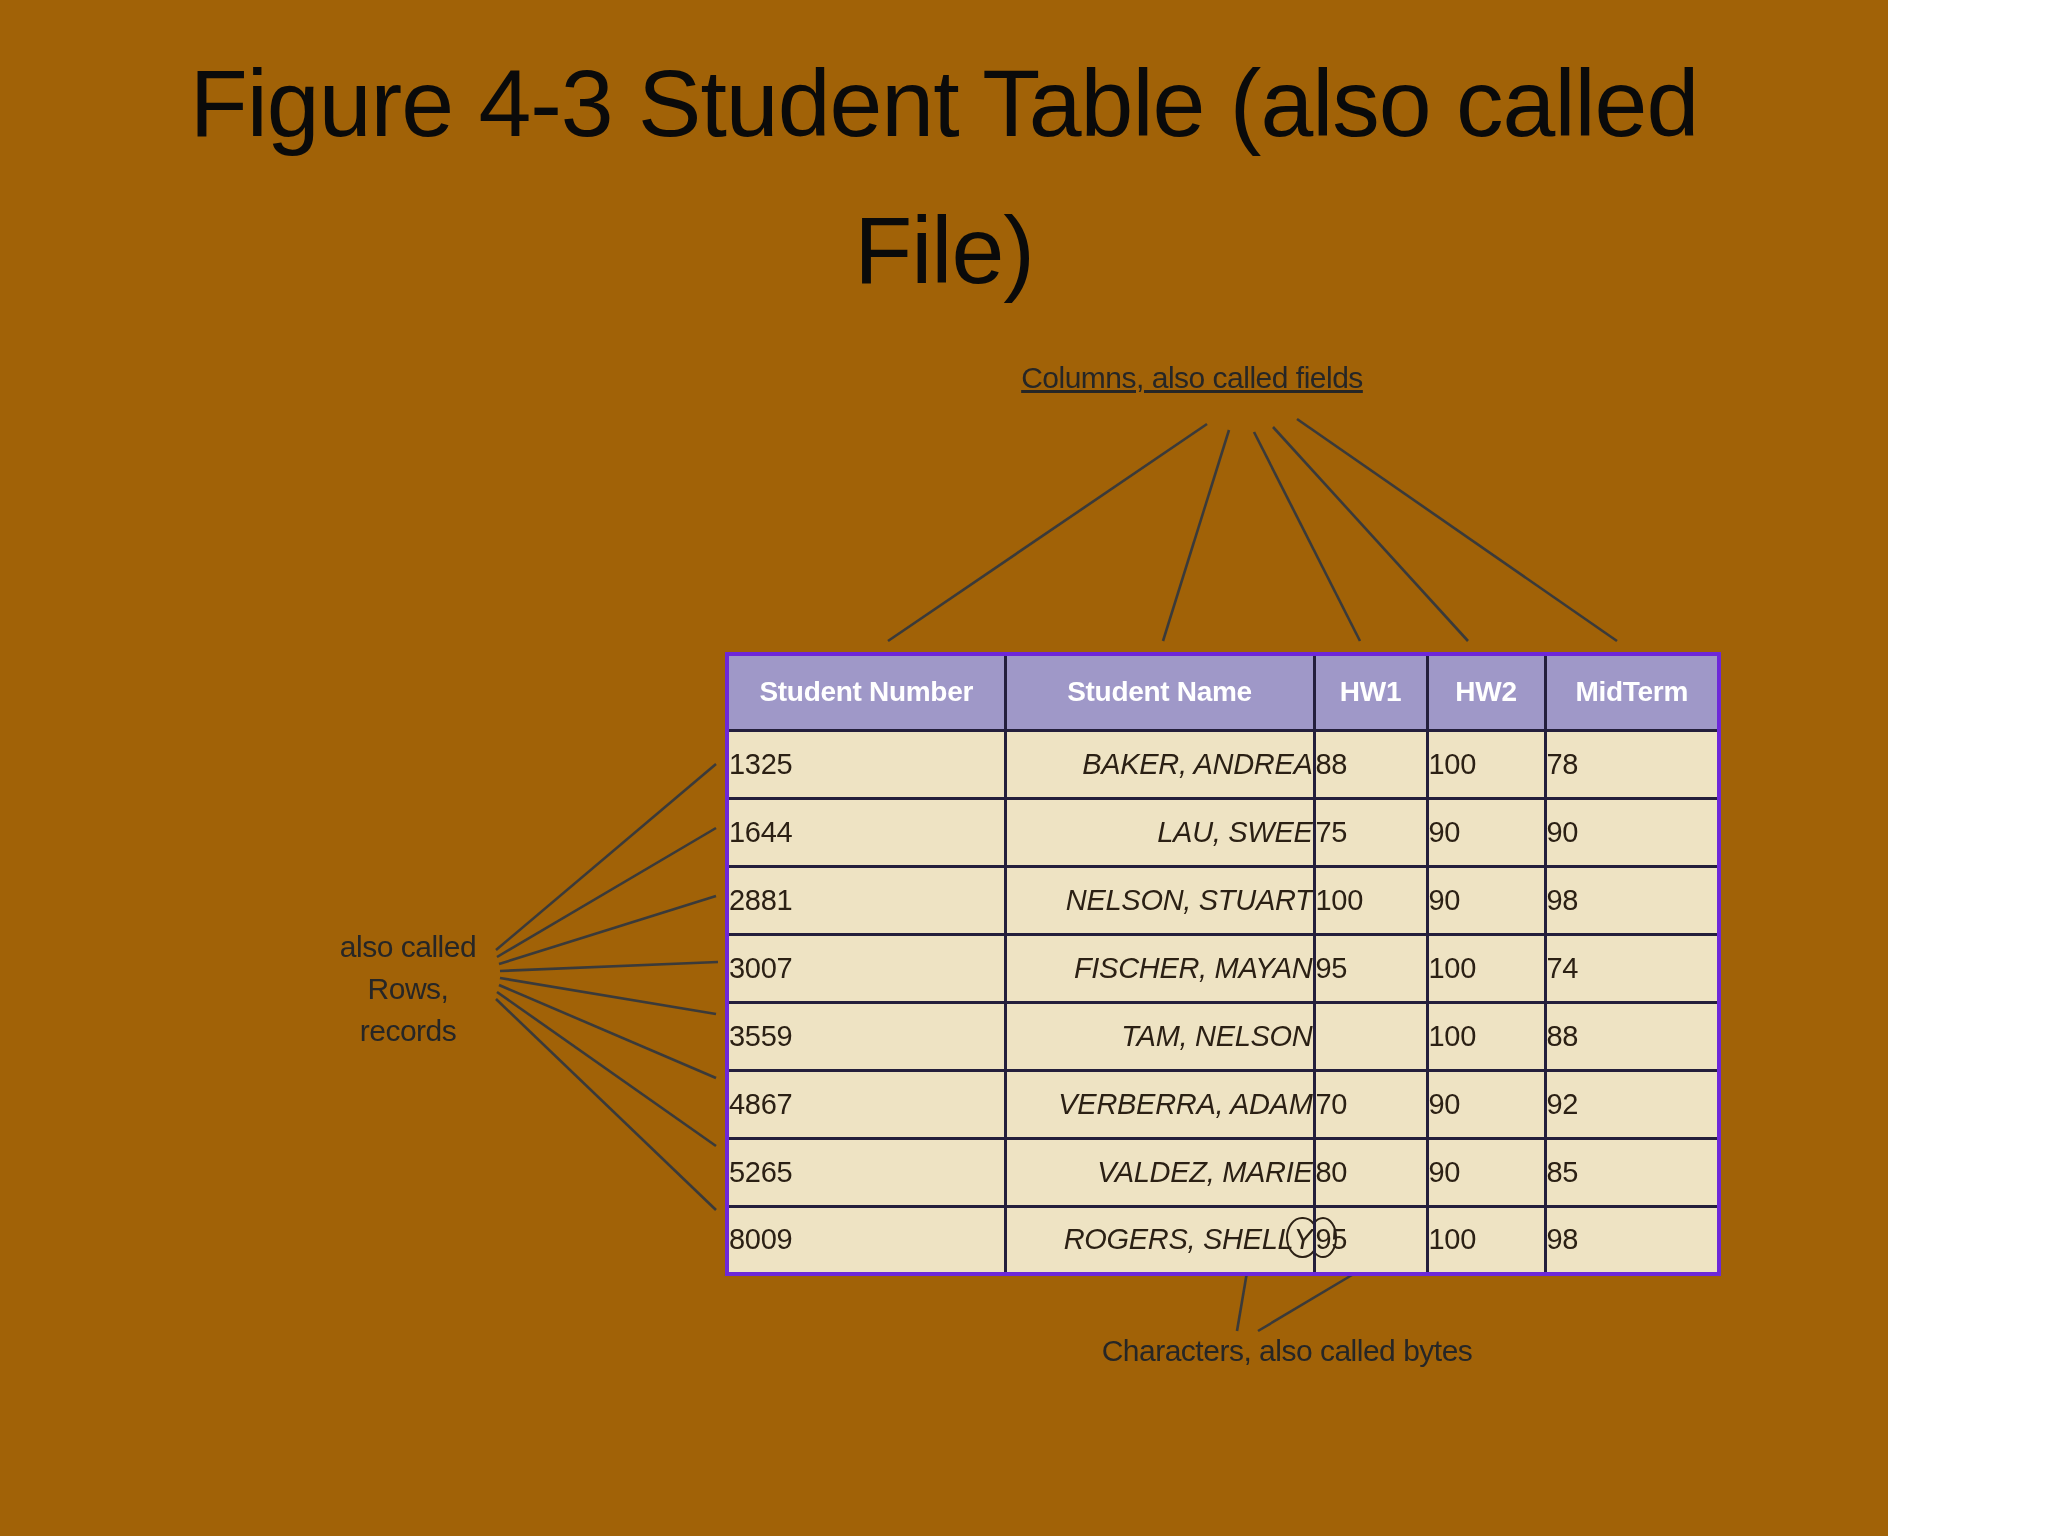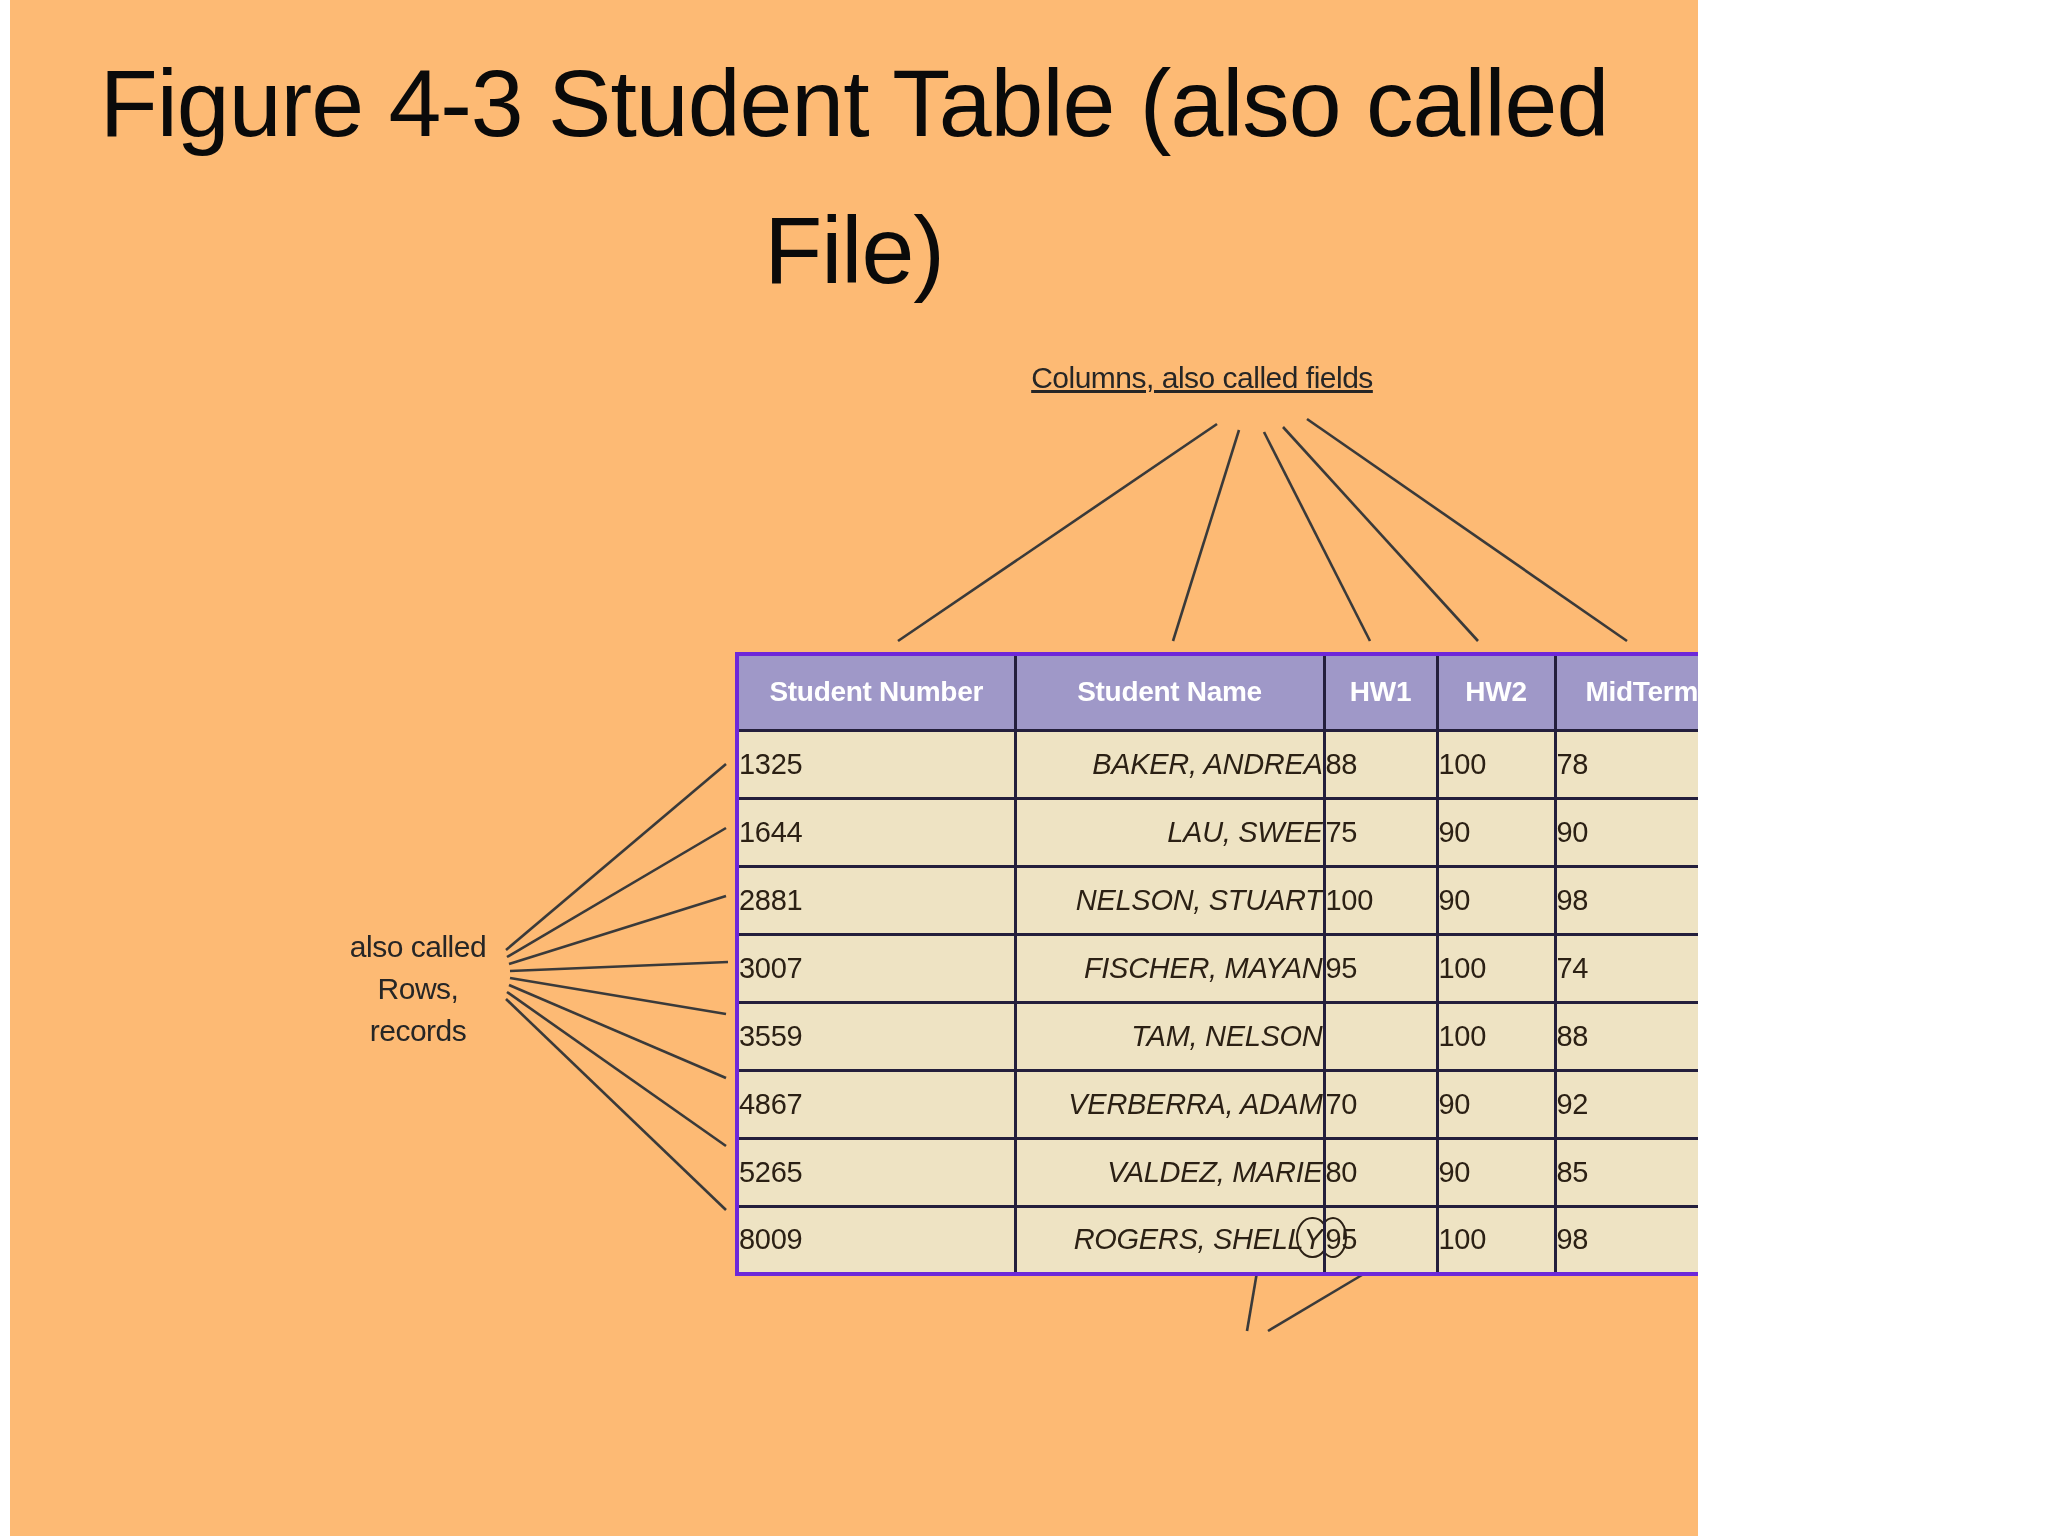--- a/index.html
+++ b/index.html
@@ -1,24 +1,23 @@
 <!DOCTYPE html>
 <html><head>
 <meta charset="utf-8">
 <style>
   * { margin: 0; padding: 0; box-sizing: border-box; }
   html, body { background: #ffffff; }
   .canvas {
     position: relative;
-    width: 1688px;
+    width: 1888px;
     height: 1536px;
-    background: #fdba74;
+    background: #a16207;
     font-family: "Liberation Sans", sans-serif;
     overflow: hidden;
-    margin-left: 10px;
   }
   .slide-title {
     position: absolute;
     top: 30px;
     left: 0;
     width: 100%;
     text-align: center;
     font-size: 95px;
     font-weight: 400;
     color: #0a0a0a;
@@ -133,20 +132,21 @@
   </svg>
 
   <div class="ann-label columns-label">Columns, also called fields</div>
 
   <div class="ann-label rows-label">
     <div>also called</div>
     <div>Rows,</div>
     <div>records</div>
   </div>
 
+  <div class="ann-label characters-label">Characters, also called bytes</div>
 
   <table class="student-table">
     <colgroup>
       <col style="width:278px">
       <col style="width:309px">
       <col style="width:113px">
       <col style="width:118px">
       <col style="width:174px">
     </colgroup>
     <thead>

